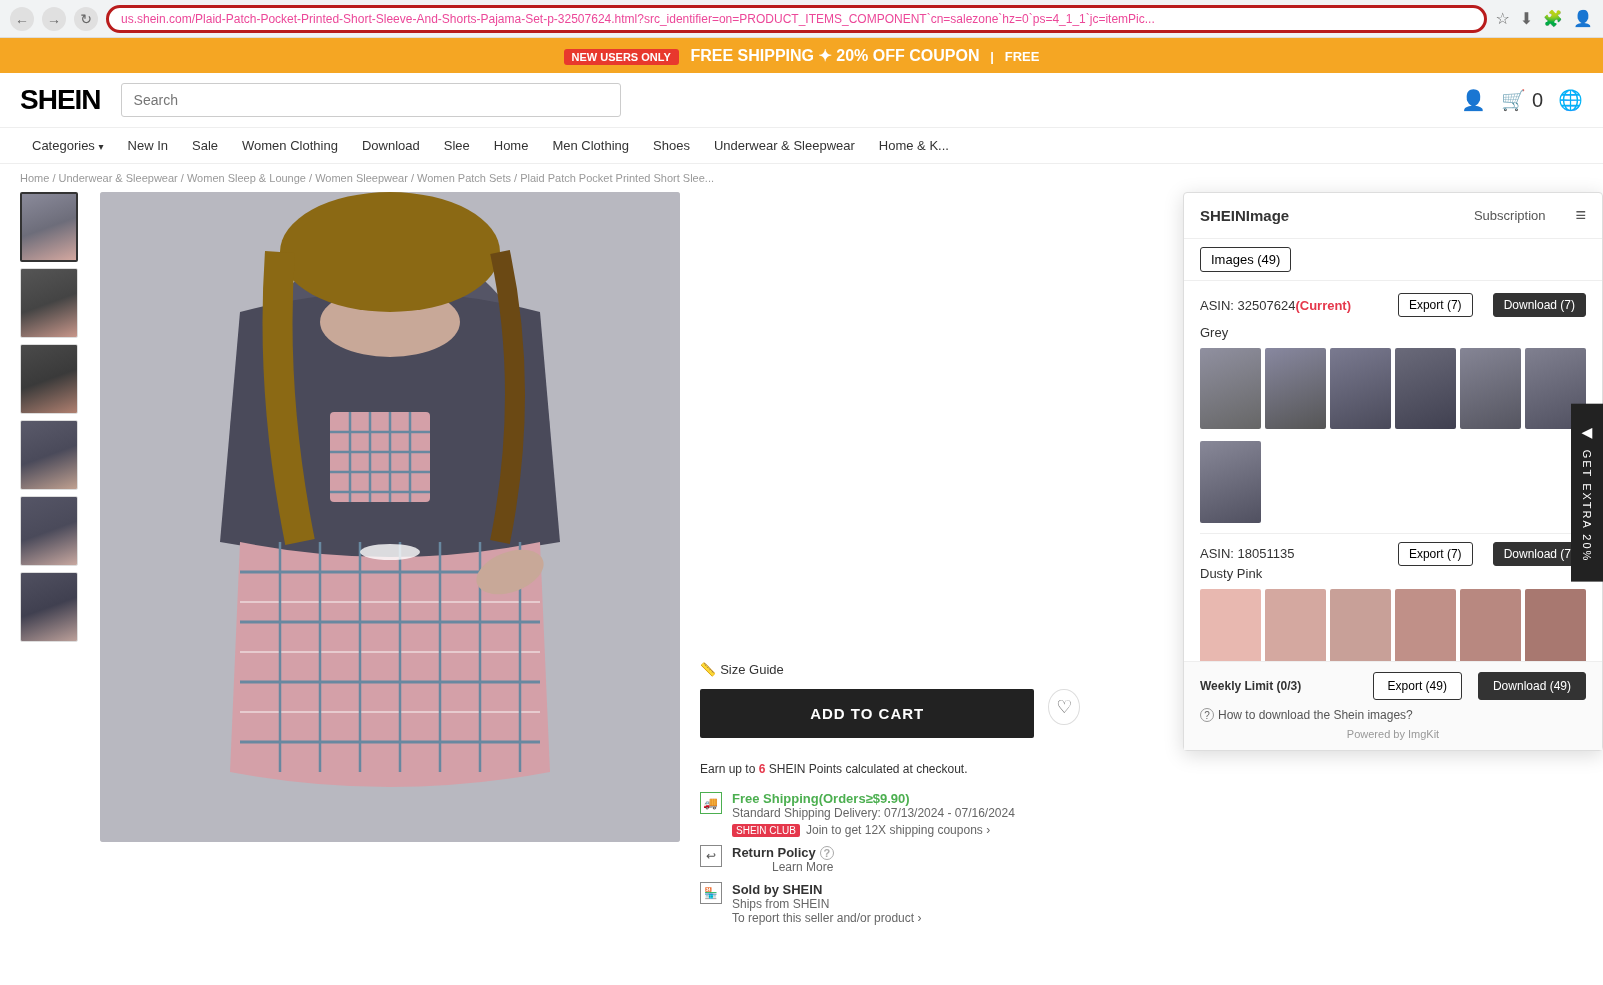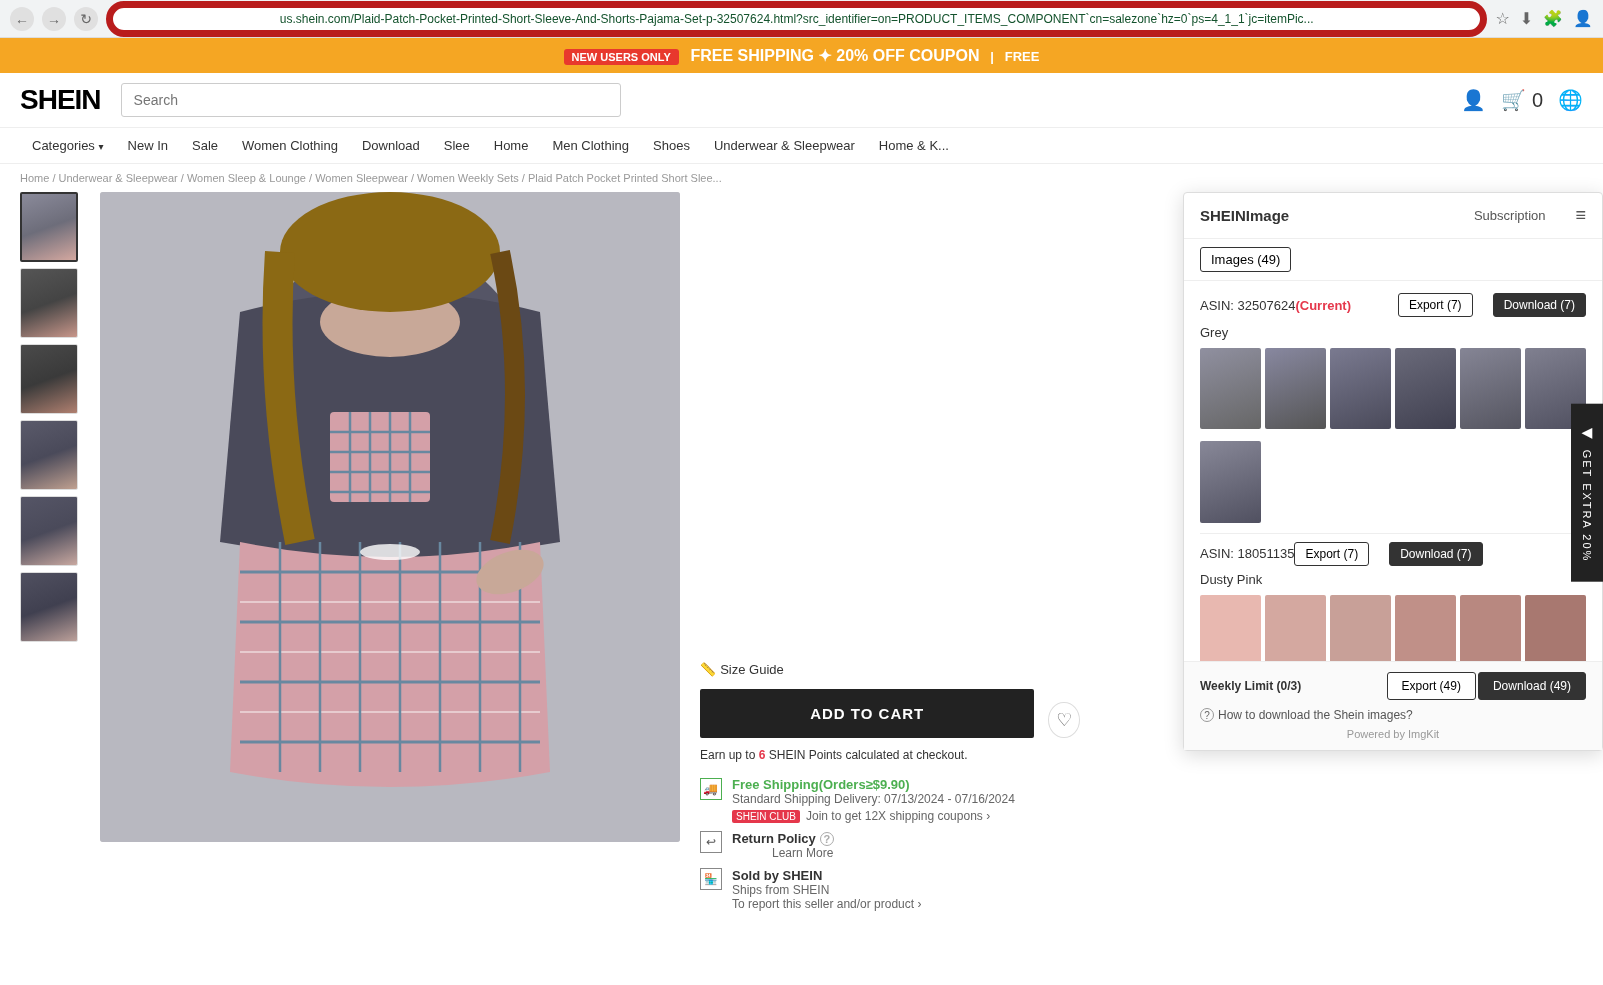--- a/index.html
+++ b/index.html
@@ -44,29 +44,28 @@
       border-radius: 50%;
       border: none;
       background: #e0e0e0;
       cursor: pointer;
       display: flex; align-items: center; justify-content: center;
       font-size: 14px; color: #666;
     }
     .address-bar {
       flex: 1;
       background: #fff;
-      border: 7px solid #b91c1c;
+      border: 3px solid #b91c1c;
       border-radius: 20px;
       padding: 4px 12px;
       font-size: 12px;
-      color: #14532d;
+      color: #ec4899;
       overflow: hidden;
       white-space: nowrap;
       text-overflow: ellipsis;
-      text-align: center;
     }
     .browser-icons { display: flex; gap: 10px; align-items: center; color: #666; font-size: 16px; }
 
     
     .site-header {
       display: flex;
       align-items: center;
       padding: 10px 20px;
       border-bottom: 1px solid #eee;
       gap: 20px;
@@ -248,21 +247,21 @@
       background: linear-gradient(135deg, #b0b0b0, #888);
     }
     .img-thumb:first-child .img-thumb-inner { background: linear-gradient(135deg, #9090a0, #666); }
     .img-thumb:nth-child(2) .img-thumb-inner { background: linear-gradient(135deg, #8888a0, #555); }
 
     .divider { border: none; border-top: 1px solid #eee; margin: 8px 0; }
 
     .asin-row2 {
       display: flex;
       align-items: center;
-      margin-bottom: 6px;
+      justify-content: space-between;
     }
 
     .dusty-pink-grid {
       display: grid;
       grid-template-columns: repeat(6, 1fr);
       gap: 4px;
     }
     .dusty-thumb {
       width: 100%;
       aspect-ratio: 3/4;
@@ -280,21 +279,21 @@
       border-top: 1px solid #eee;
       background: #fafafa;
     }
     .weekly-limit-row {
       display: flex;
       align-items: center;
       justify-content: space-between;
       margin-bottom: 8px;
     }
     .weekly-label { font-size: 12px; color: #333; font-weight: bold; }
-    .footer-btns { display: flex; gap: 2px; }
+    .footer-btns { display: flex; gap: 16px; }
     .footer-btn {
       padding: 6px 14px;
       border: 1px solid #333;
       border-radius: 3px;
       background: #fff;
       cursor: pointer;
       font-size: 12px;
     }
     .footer-btn.dark {
       background: #333;
@@ -494,21 +493,21 @@
   <a href="#">Shoes</a>
   <a href="#">Underwear &amp; Sleepwear</a>
   <a href="#">Home &amp; K...</a>
 </nav>
 
 <div class="breadcrumb">
   <a href="#">Home</a> /
   <a href="#">Underwear &amp; Sleepwear</a> /
   <a href="#">Women Sleep &amp; Lounge</a> /
   <a href="#">Women Sleepwear</a> /
-  <a href="#">Women Weekly Sets</a> /
+  <a href="#">Women Patch Sets</a> /
   <span>Plaid Patch Pocket Printed Short Slee...</span>
 </div>
 
 <div class="main-content">
 
   <div class="thumbnails">
     <div class="thumb active">
       <div class="thumb-img-placeholder" style="background:linear-gradient(160deg,#8a8a9a,#6d6d7a 50%,#d4a8a0);"></div>
     </div>
     <div class="thumb">
@@ -578,21 +577,21 @@
   </div>
 
   <div class="product-panel">
     <div style="height:460px;"></div>
 
     <a href="#" class="size-guide-link">
       <span>📏</span>
       <span>Size Guide</span>
     </a>
 
-    <div style="display:flex; align-items:flex-end; gap:10px; position:relative; margin-bottom:10px;">
+    <div style="display:flex; align-items:flex-start; gap:10px; position:relative; margin-bottom:24px;">
       <button class="add-to-cart-btn" style="margin-bottom:0;">ADD TO CART</button>
       <button class="wishlist-btn" style="position:relative; right:auto; margin-left:4px;">
         <span>♡</span>
       </button>
     </div>
 
     <p class="points-text">
       <span>Earn up to</span>
       <span class="points-highlight">6</span>
       <span>SHEIN Points calculated at checkout.</span>

